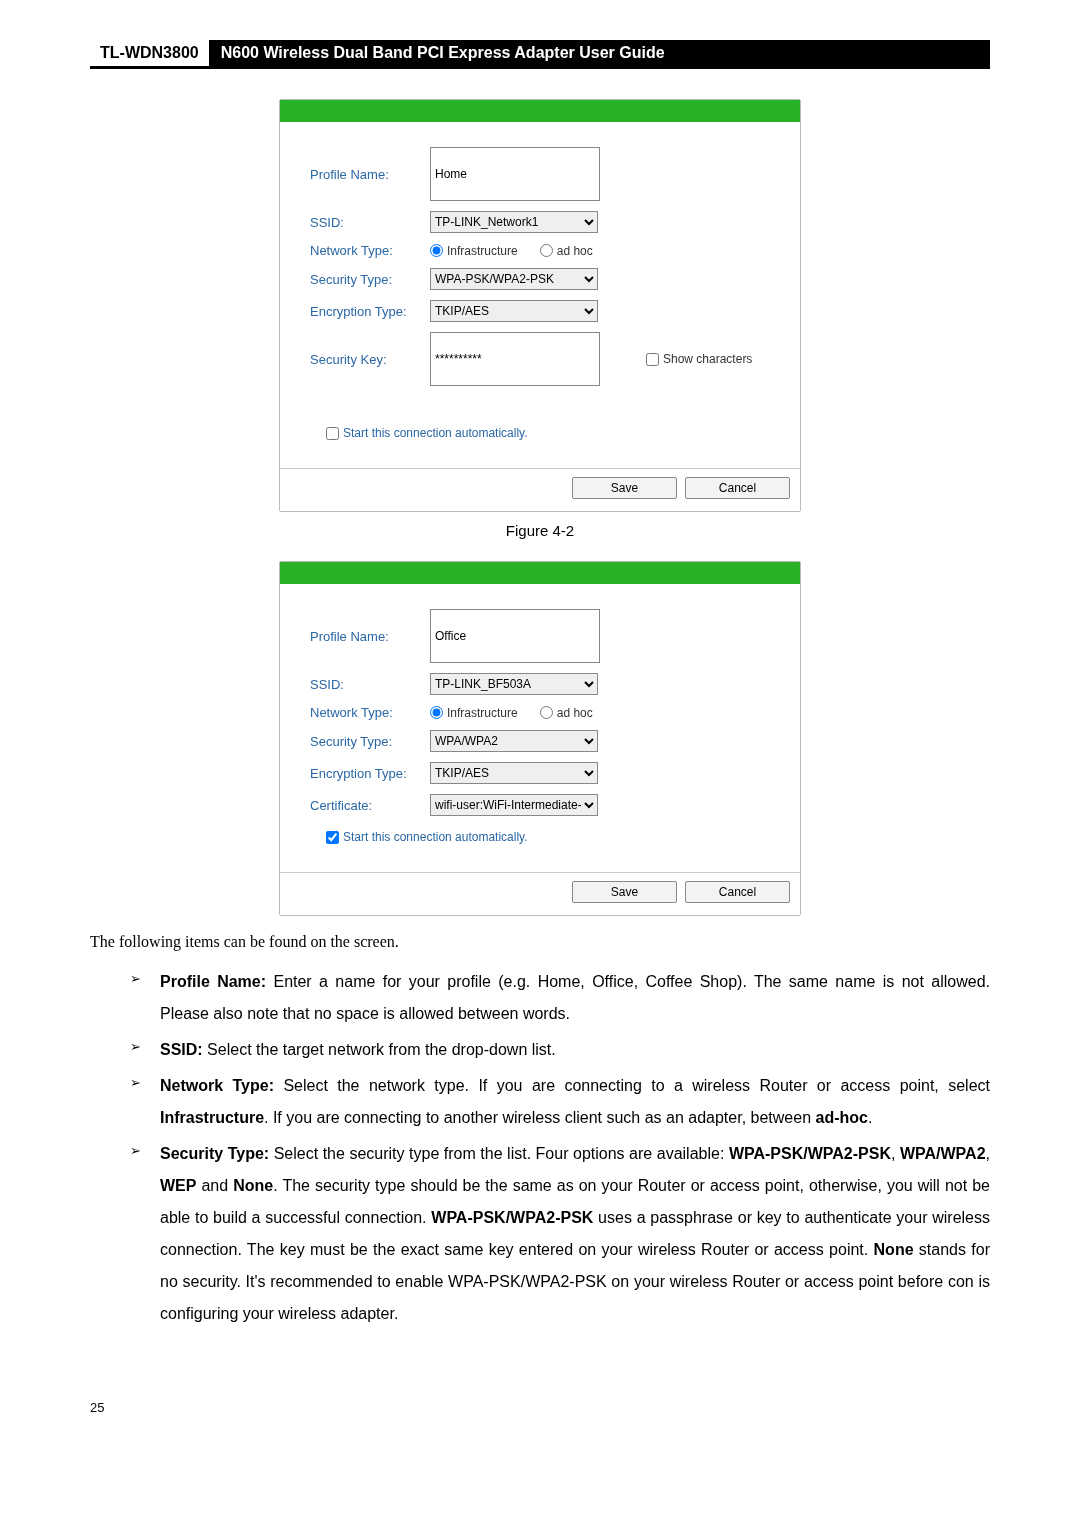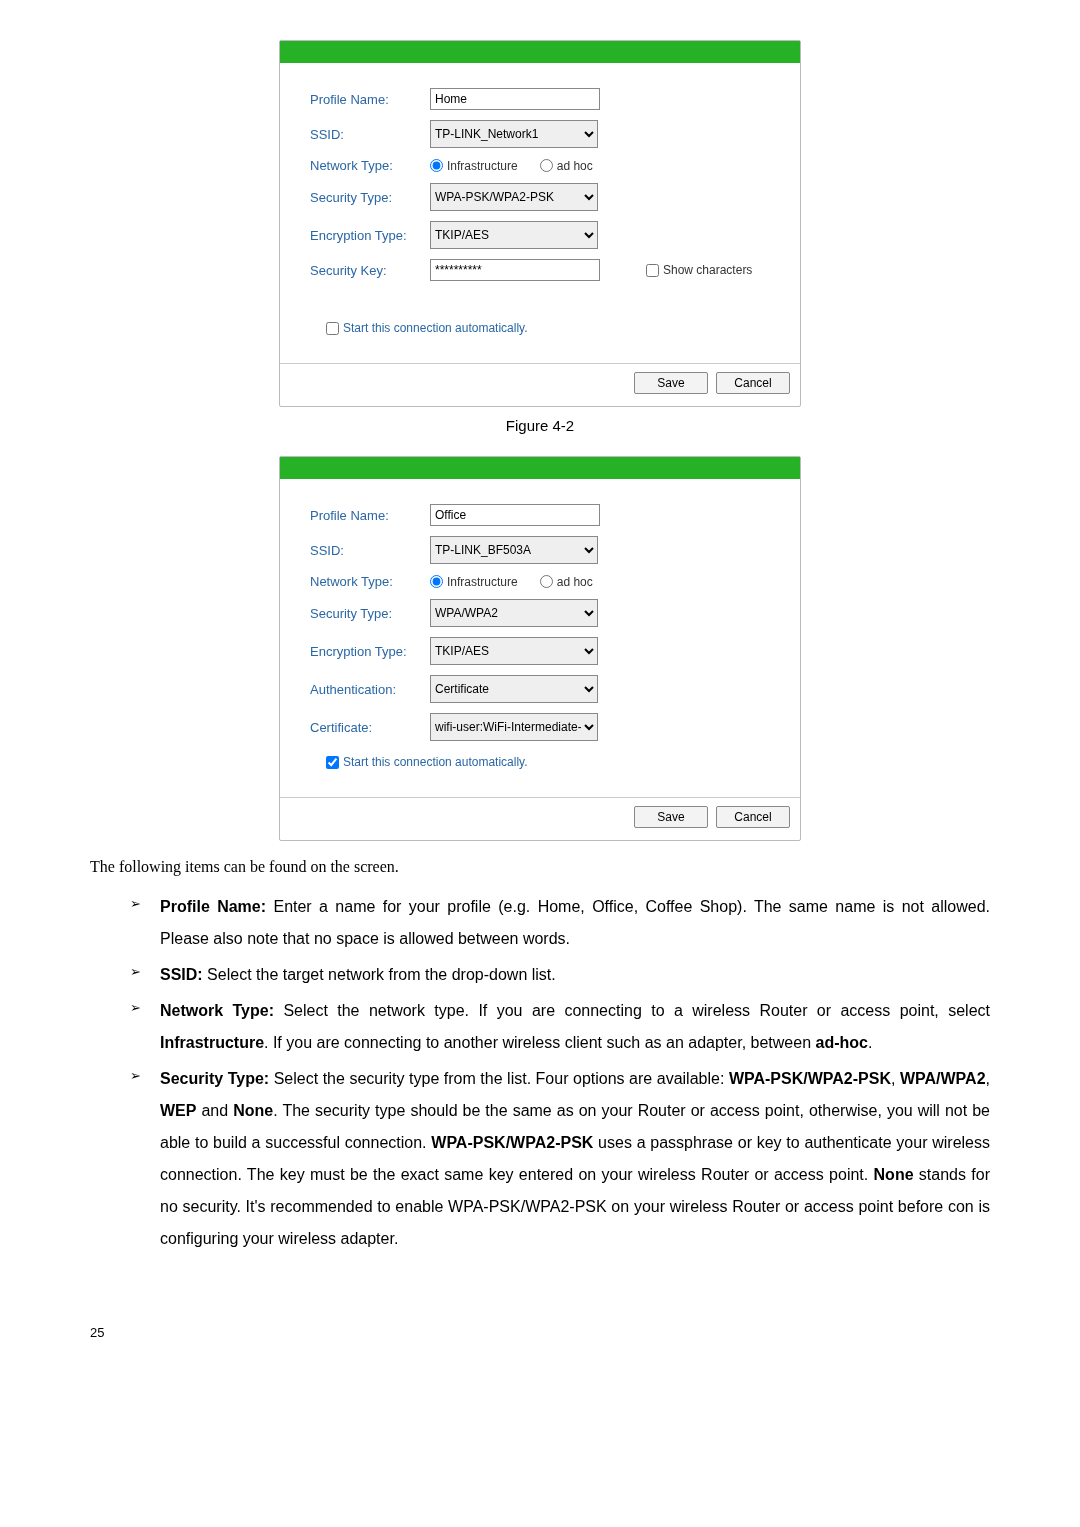--- a/index.html
+++ b/index.html
@@ -56,28 +56,28 @@
   }
   .form-label {
     width: 120px;
     color: #2a67a5;
     font-size: 13px;
   }
   .text-input {
     width: 160px;
     height: 20px;
     border: 1px solid #888;
-    padding: 0 4px;
+    padding: 16px 4px;
     font-size: 12px;
     font-family: inherit;
     box-sizing: content-box;
   }
   .select {
     width: 168px;
-    height: 28px;
+    height: 22px;
     border: 1px solid #888;
     font-size: 12px;
     font-family: inherit;
   }
   .radio-group {
     display: flex;
     align-items: center;
     gap: 4px;
   }
   .radio-label {
@@ -99,21 +99,21 @@
     border-top: 1px solid #ccc;
     margin-top: 18px;
   }
   .btn-row {
     display: flex;
     justify-content: flex-end;
     gap: 8px;
     padding: 8px 10px 12px 0;
   }
   .btn {
-    width: 74px;
+    width: 105px;
     height: 22px;
     background: #f3f3f3;
     border: 1px solid #888;
     border-radius: 2px;
     font-size: 12px;
     cursor: pointer;
     font-family: inherit;
   }
   .caption {
     text-align: center;
@@ -164,20 +164,24 @@
   }
   input[type="radio"], input[type="checkbox"] {
     margin: 0;
   }
 </style>
 </head>
 <body>
 
 <div class="page">
 
+  <div class="header-bar">
+    <div class="model">TL-WDN3800</div>
+    <div class="title-block">N600 Wireless Dual Band PCI Express Adapter User Guide</div>
+  </div>
 
   <div class="dialog">
     <div class="greenbar"></div>
     <div class="body">
 
       <div class="form-row">
         <div class="form-label">Profile Name:</div>
         <input class="text-input" value="Home" style="">
       </div>
 
@@ -268,26 +272,20 @@
         </select>
       </div>
 
       <div class="form-row">
         <div class="form-label">Encryption Type:</div>
         <select class="select">
           <option>TKIP/AES</option>
         </select>
       </div>
 
-      <div class="form-row">
-        <div class="form-label">Authentication:</div>
-        <select class="select">
-          <option>Certificate</option>
-        </select>
-      </div>
 
       <div class="form-row">
         <div class="form-label">Certificate:</div>
         <select class="select">
           <option>wifi-user:WiFi-Intermediate-CA-</option>
         </select>
       </div>
 
       <div class="auto-row">
         <input type="checkbox" checked="" style="">

